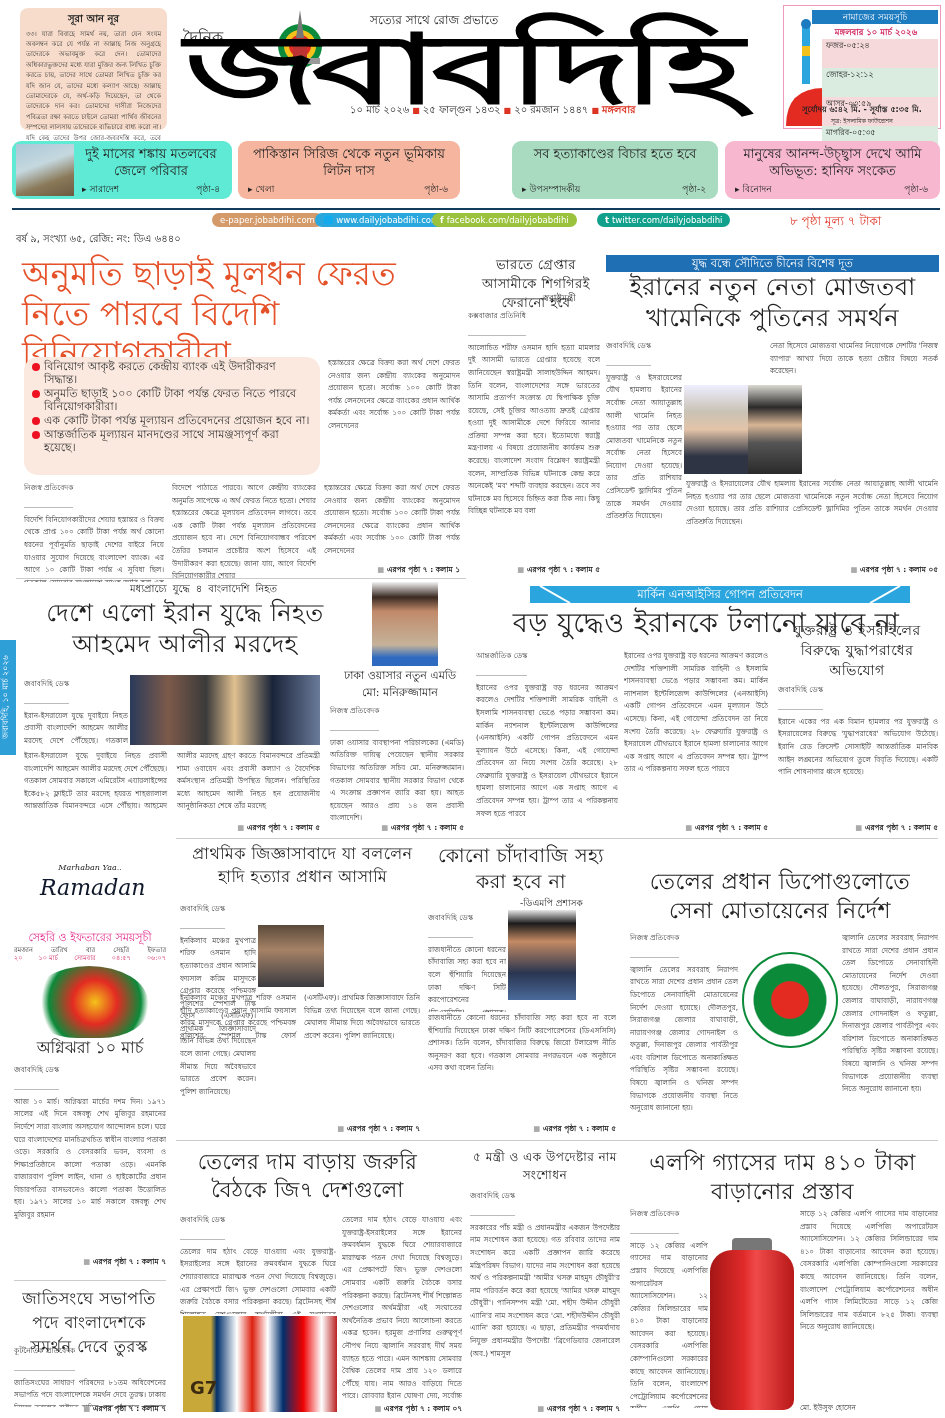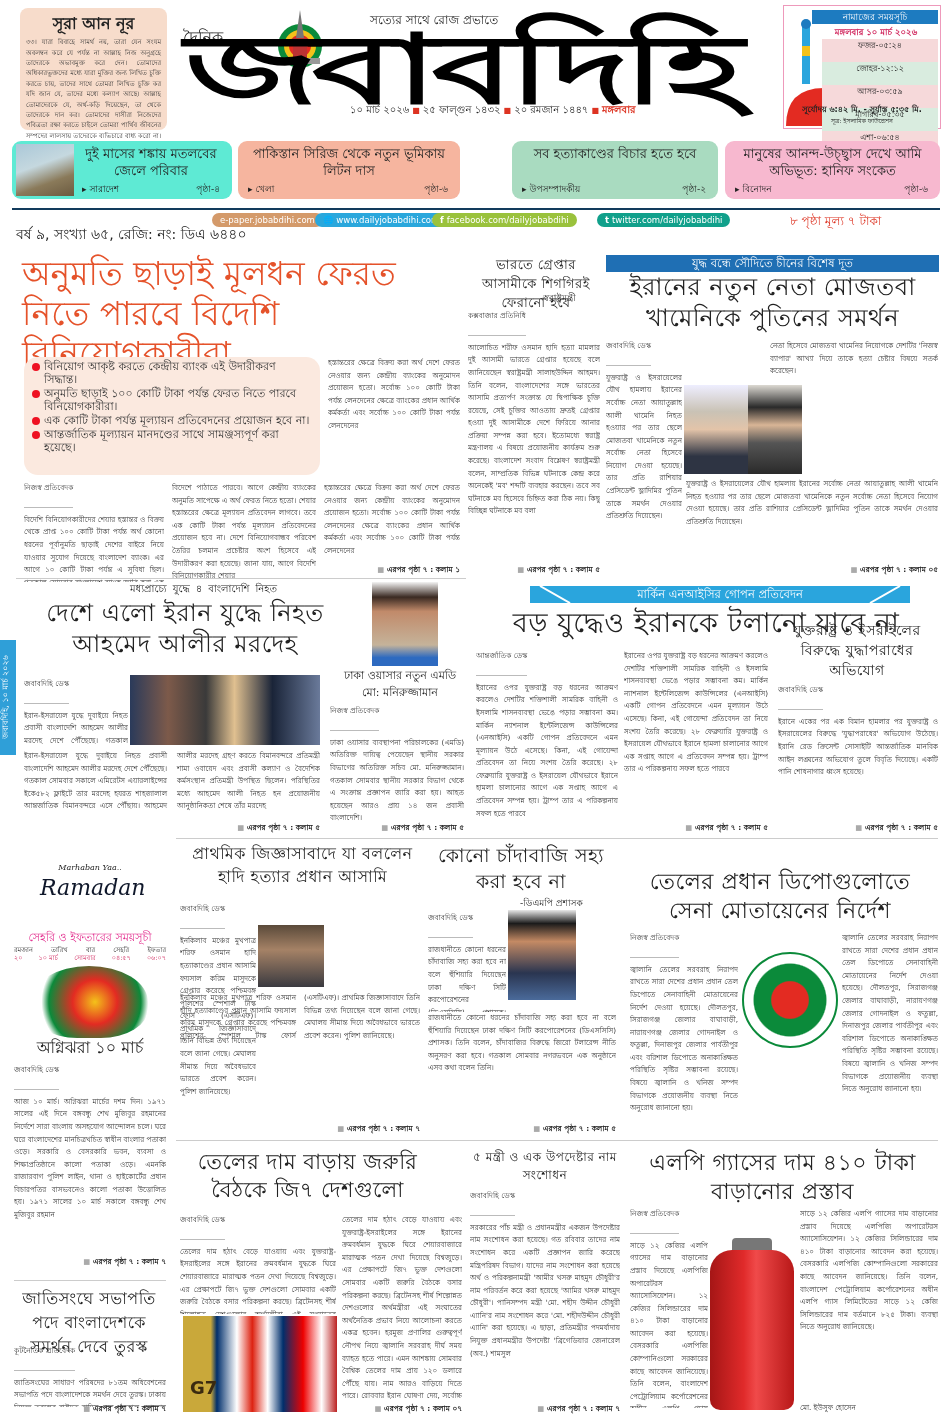--- a/index.html
+++ b/index.html
@@ -7,55 +7,55 @@
 .abs{position:absolute}
 .body-text{font-size:7.2px;line-height:12.6px;color:#333;text-align:justify;font-family:"DejaVu Sans",sans-serif}
 .byline{font-size:7.4px;color:#333;border-bottom:1px solid #bbb;padding-bottom:13px;margin-bottom:6px;display:inline-block;font-family:"DejaVu Sans",sans-serif}
 .cont{font-size:7.4px;color:#222;text-align:right;font-weight:bold;font-family:"DejaVu Sans",sans-serif}
 .cont::before{content:"■ ";color:#aaa}
 .hl{font-family:"DejaVu Sans",sans-serif;color:#222;text-align:center;font-weight:300;letter-spacing:0.5px}
 .rule{background:#ccc}
 
 
 #quran{left:20px;top:8px;width:147px;height:122px;background:#f7dccb;border-radius:8px;padding:4px 6px}
-#quran h3{font-size:16px;text-align:center;color:#222;margin-bottom:2px}
+#quran h3{font-size:10px;text-align:center;color:#222;margin-bottom:2px}
 #quran p{font-size:6.5px;line-height:10.4px;color:#333;text-align:justify;font-family:"DejaVu Sans",sans-serif}
 #logo-daily{left:183px;top:26px;font-size:16px;font-family:"DejaVu Sans",sans-serif}
 #logo-tag{left:370px;top:12px;font-size:12px;font-family:"DejaVu Sans",sans-serif}
 #logo-main{left:185px;top:20px;font-size:96px;font-weight:900;letter-spacing:-4px;font-family:"DejaVu Sans",sans-serif;color:#000;line-height:100px;transform:scaleX(1.55);transform-origin:left}
 #emblem{left:260px;top:8px;width:80px;height:62px}
 #dateline{left:350px;top:103px;font-size:10px;font-family:"DejaVu Sans",sans-serif}
 #dateline .sq{color:#d32;font-size:8px;margin:0 3px}
 #dateline .day{color:#d32;font-weight:bold}
 
 #prayer{left:783px;top:5px;width:158px;height:124px;border:1px solid #e9b;background:#fff}
 #prayer .phead{position:absolute;left:28px;top:4px;width:126px;height:14px;background:#1d7bc0;color:#fff;font-size:9px;text-align:center;line-height:14px;font-family:"DejaVu Sans",sans-serif}
 #prayer .pdate{position:absolute;left:30px;top:20px;width:124px;text-align:center;color:#d0245b;font-size:8.5px;font-weight:bold;font-family:"DejaVu Sans",sans-serif}
-#prayer .prow{position:absolute;left:38px;width:116px;height:23px;font-size:8px;line-height:13px;padding:0 4px;display:flex;justify-content:center;font-family:"DejaVu Sans",sans-serif}
+#prayer .prow{position:absolute;left:38px;width:116px;height:29px;font-size:8px;line-height:13px;padding:0 4px;display:flex;justify-content:flex-start;font-family:"DejaVu Sans",sans-serif}
 #prayer .prow:nth-of-type(odd){background:#f6d9da}
 #prayer .prow:nth-of-type(even){background:#d9ecdf}
 #prayer .pfoot{position:absolute;left:0;bottom:12px;width:100%;text-align:center;font-size:8px;font-weight:bold;font-family:"DejaVu Sans",sans-serif}
 #prayer .psrc{position:absolute;left:0;bottom:2px;width:100%;text-align:center;font-size:6px;font-family:"DejaVu Sans",sans-serif}
 #mosque{position:absolute;left:2px;top:10px;width:40px;height:80px}
 
 
 .teaser{position:absolute;top:141px;height:58px;border-radius:9px;padding:4px 8px;font-family:"DejaVu Sans",sans-serif}
 .teaser .tt{font-size:13px;line-height:17px;text-align:center;color:#222}
 .teaser .tf{position:absolute;bottom:3px;left:10px;right:12px;display:flex;justify-content:space-between;font-size:9px}
 .teaser .tf span:first-child::before{content:"▸ ";}
 #teaser0{left:12px;width:220px;background:#5eead4}
 #teaser0 .timg{position:absolute;left:4px;top:3px;width:58px;height:52px;background:linear-gradient(160deg,#aac8d8 0%,#c5d8df 40%,#8a7a5a 70%,#6b5a40 100%)}
 #teaser0 .tt{margin-left:58px}
 #teaser0 .tf{left:70px}
 #teaser1{left:238px;width:222px;background:#f6b59f}
 #teaser2{left:512px;width:206px;background:#a9dbc0}
 #teaser3{left:725px;width:215px;background:#f7b8cf}
 
 #infobar{left:12px;top:208px;width:928px;height:20px;border-top:2px solid #123b5c;padding-top:4px;font-family:"DejaVu Sans",sans-serif}
-#infobar .iss{position:absolute;left:4px;top:14px;font-size:14px}
+#infobar .iss{position:absolute;left:4px;top:22px;font-size:10px}
 .pill{position:absolute;top:3px;height:14px;border-radius:8px;font-size:8.5px;color:#fff;padding:0 8px;line-height:14px}
 #pill-epaper{left:200px;background:#d49a6a}
 #pill-web{left:303px;background:#2aa7dc}
 #pill-fb{left:420px;background:#9ac23c}
 #pill-tw{left:585px;background:#11a08b}
 #price{position:absolute;left:778px;top:3px;color:#d32;font-size:12px}
 
 
 #lead-hl{left:22px;top:254px;width:438px;color:#e5522a;font-size:33px;line-height:40px;font-family:"DejaVu Sans",sans-serif}
 #lead-box{left:24px;top:357px;width:296px;height:118px;background:#fbe9df;border-radius:14px;padding:3px 8px}

